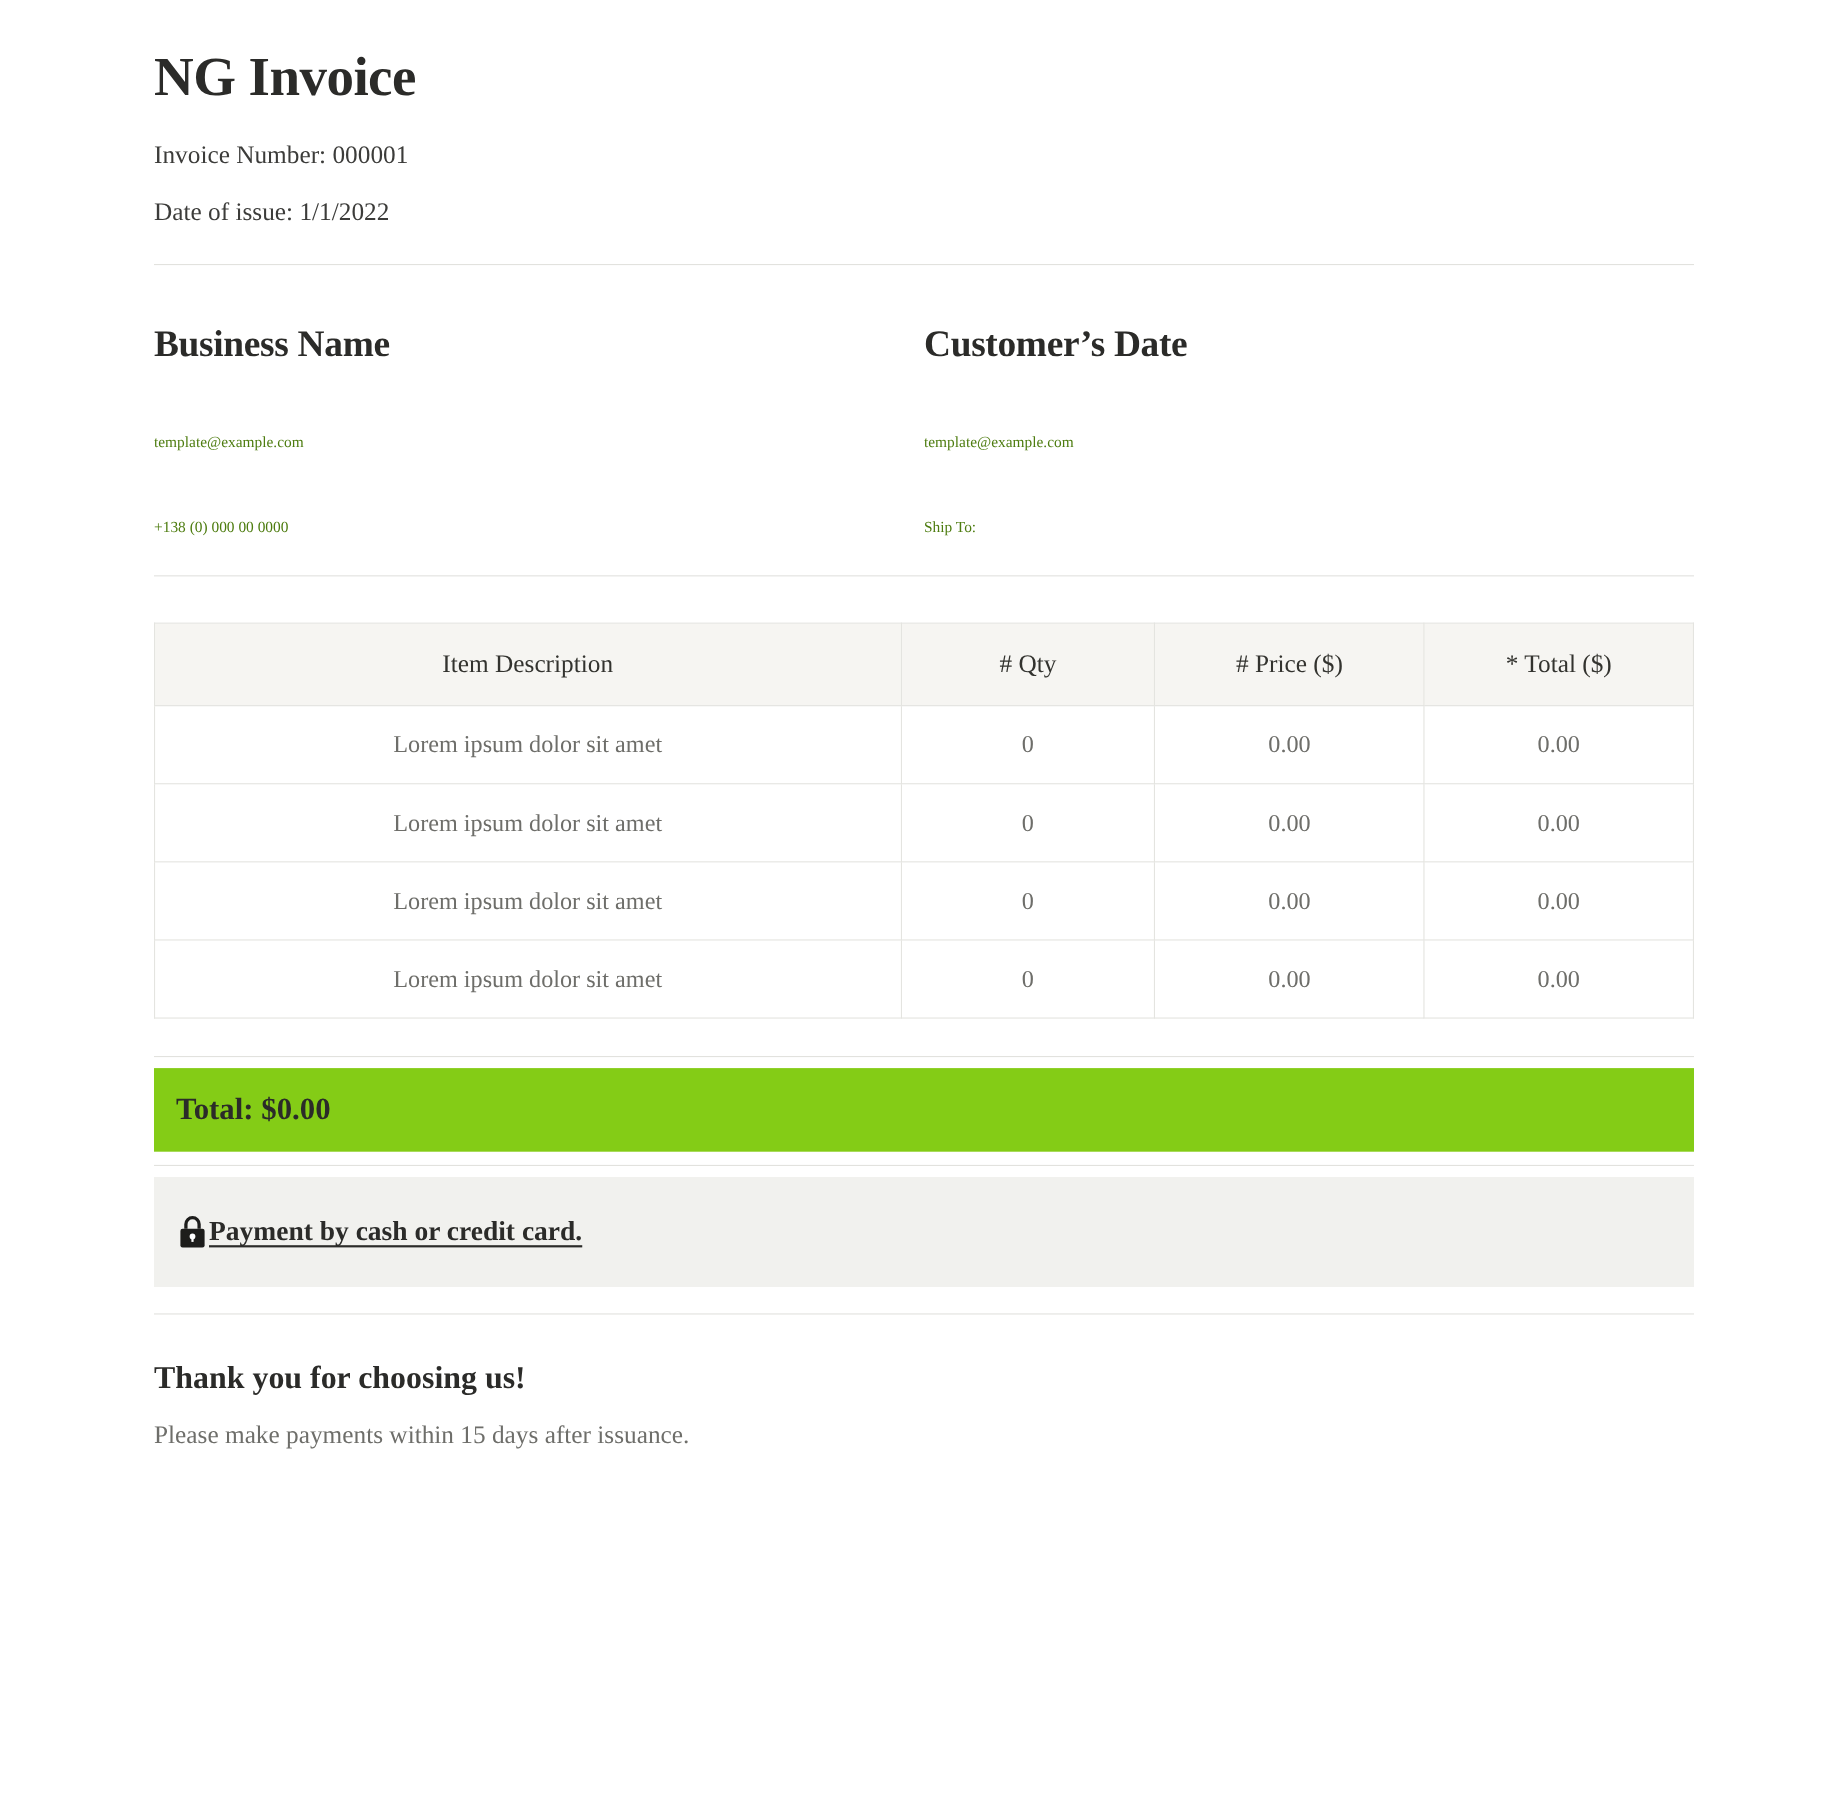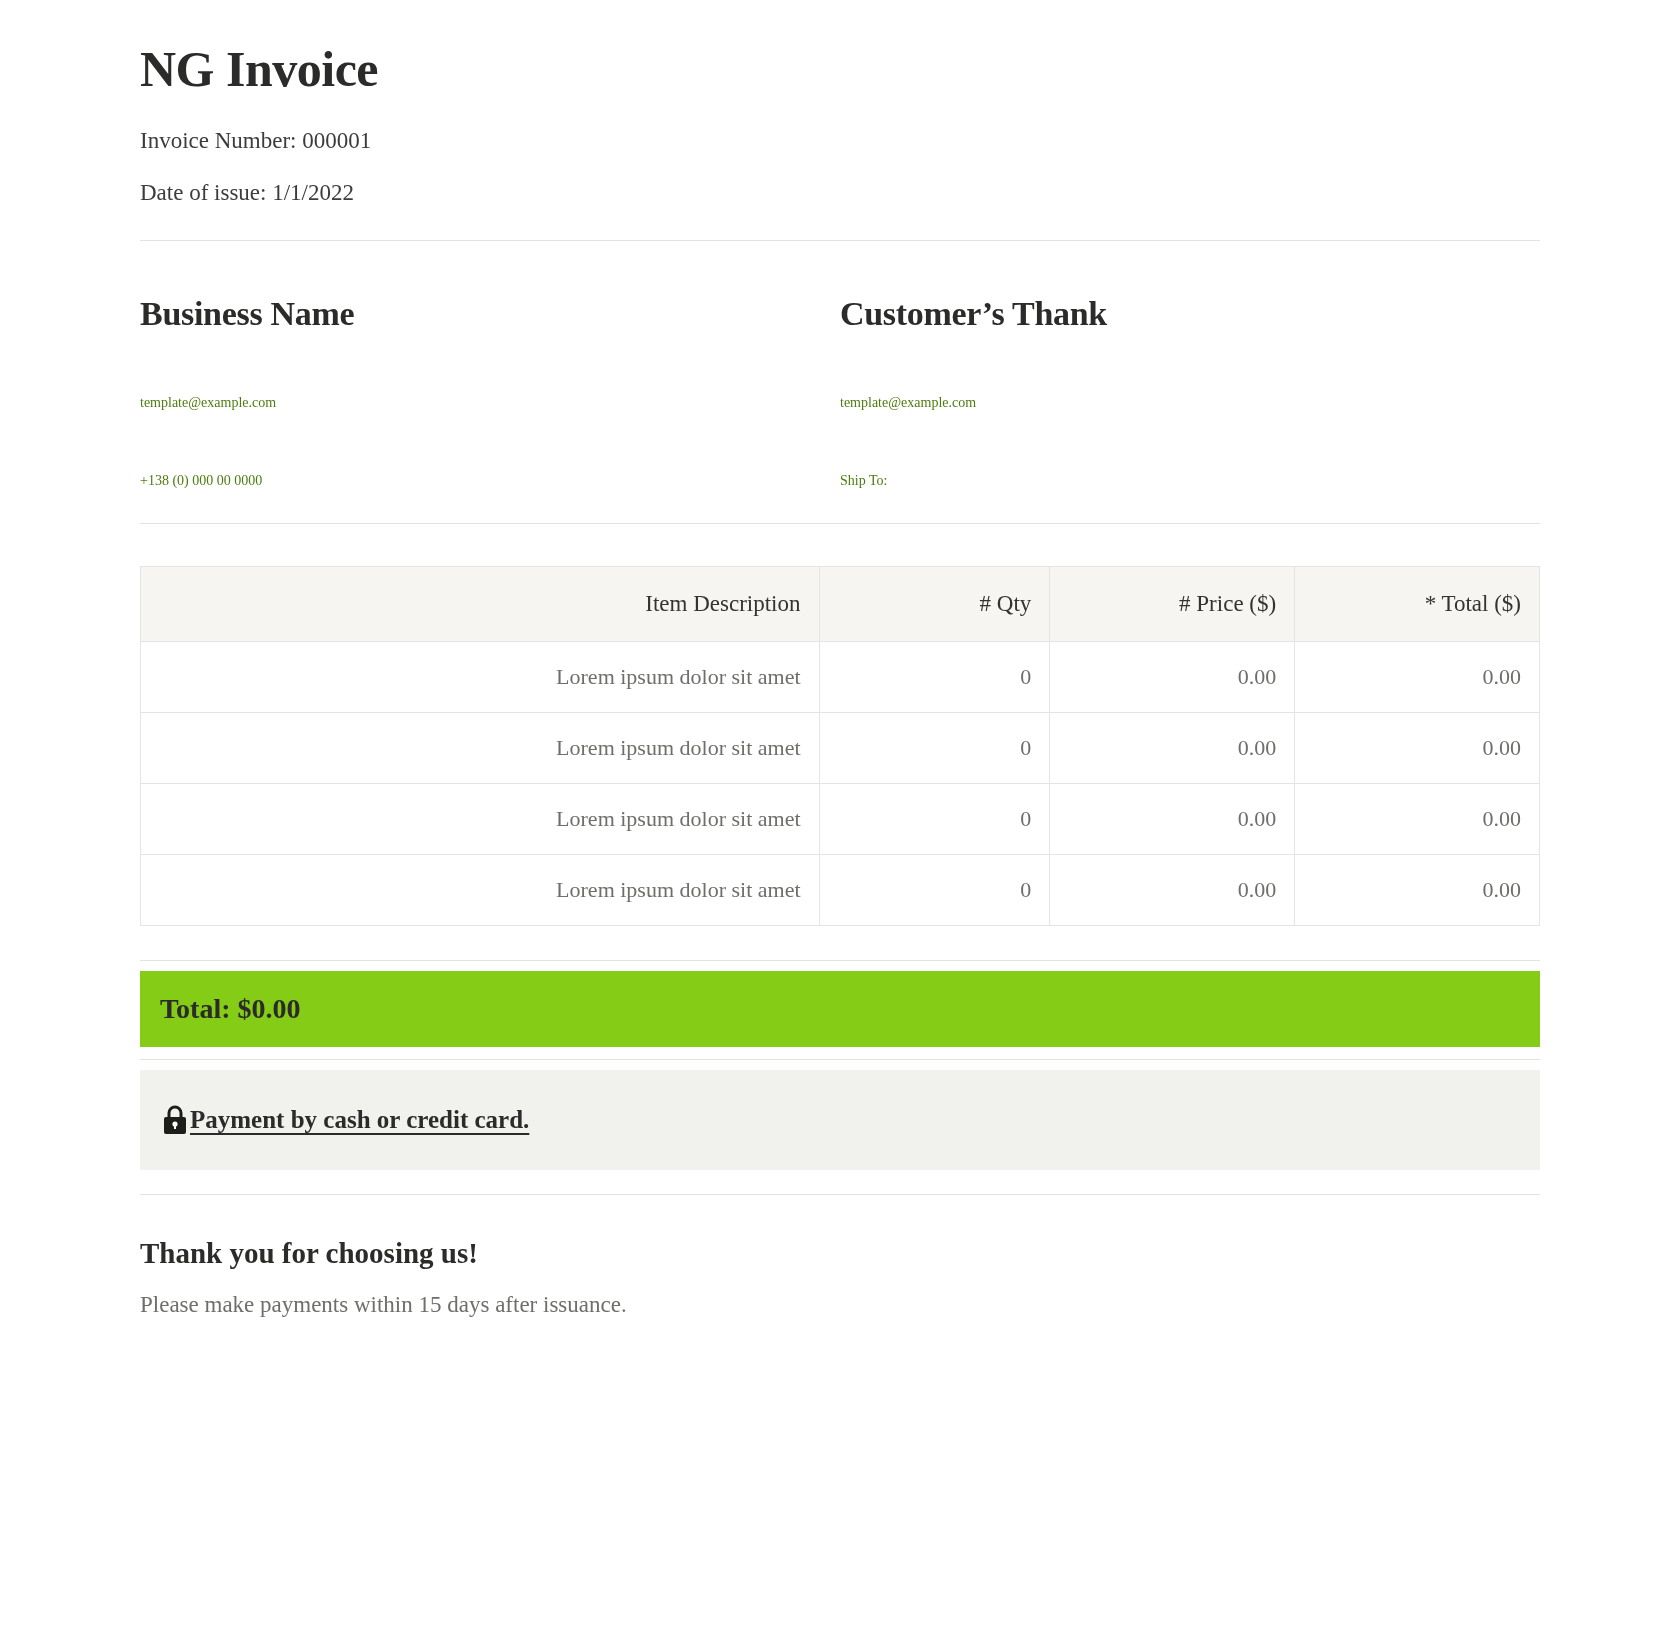--- a/index.html
+++ b/index.html
@@ -59,21 +59,21 @@
   .table-wrap {
     margin-top: 42px;
   }
   table.items {
     width: 100%;
     border-collapse: collapse;
     table-layout: fixed;
   }
   table.items th, table.items td {
     border: 1px solid #e4e4e0;
-    text-align: right;
+    text-align: center;
     padding: 20px 18px;
     font-size: 22px;
     vertical-align: middle;
   }
   table.items thead th {
     background: #f6f5f2;
     color: #33332f;
     font-weight: normal;
     font-size: 23px;
     padding: 24px 18px;
@@ -133,21 +133,21 @@
 
   <hr class="rule">
 
   <div class="parties">
     <div class="party">
       <div class="party-name">Business Name</div>
       <div class="party-detail">template@example.com</div>
       <div class="party-detail">+138 (0) 000 00 0000</div>
     </div>
     <div class="party">
-      <div class="party-name">Customer’s Thank</div>
+      <div class="party-name">Customer’s Date</div>
       <div class="party-detail">template@example.com</div>
       <div class="party-detail">Ship To:</div>
     </div>
   </div>
 
   <hr class="rule">
 
   <div class="table-wrap">
     <table class="items">
       <colgroup>

